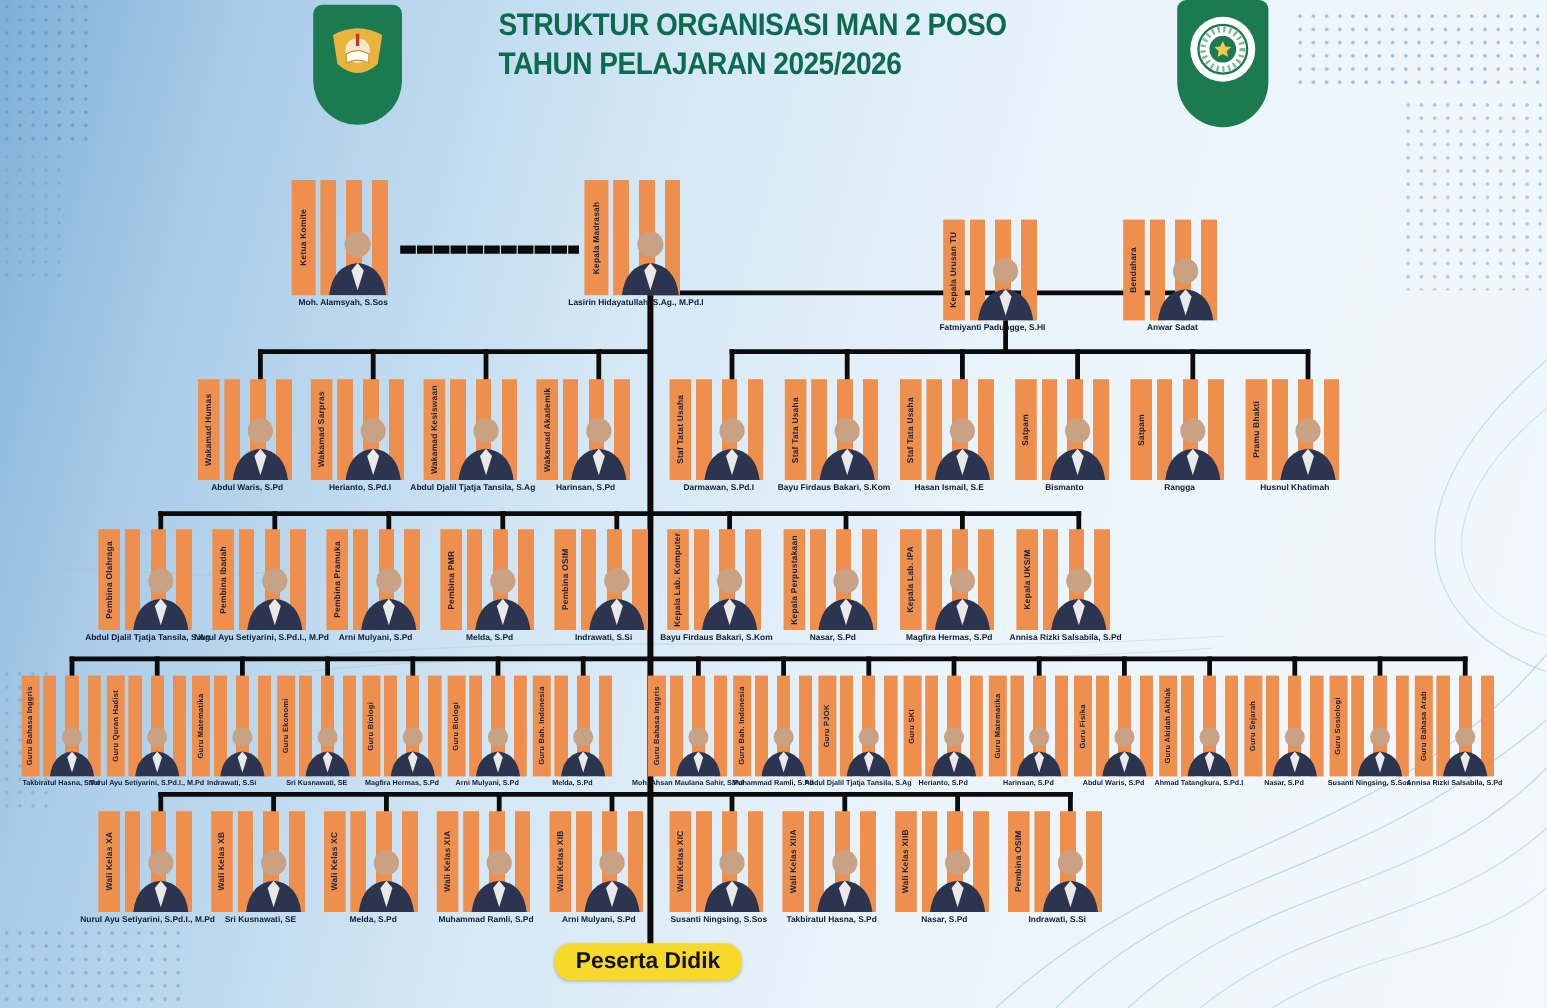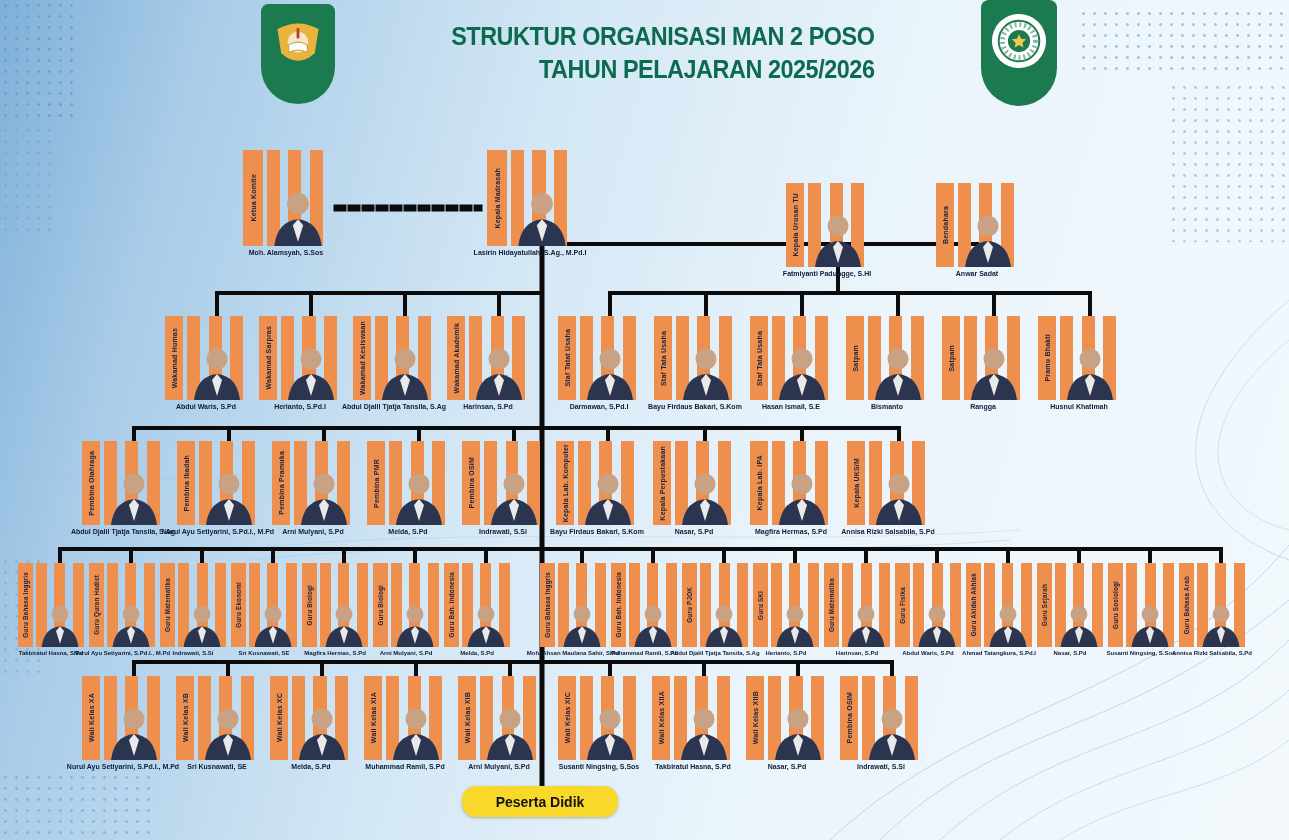--- a/index.html
+++ b/index.html
@@ -10,21 +10,21 @@
   }
   .dots{position:absolute;z-index:0;background-image:radial-gradient(#5E9BCB 1.3px,transparent 1.5px);background-size:11px 11px;}
   #waves{position:absolute;left:0;top:0;z-index:0;pointer-events:none;}
   #connectors{position:absolute;left:0;top:0;z-index:1;pointer-events:none;}
 
   .logo-badge{position:absolute;z-index:2;background:#1C7A50;border-radius:8px 8px 40px 40px;
     display:flex;justify-content:center;align-items:flex-start;padding-top:12px;box-sizing:border-box;}
   #logo-left{left:261px;top:4px;width:74px;height:100px;}
   #logo-right{left:981px;top:0px;width:76px;height:106px;}
 
-  #title{position:absolute;left:390px;top:20px;width:510px;z-index:2;text-align:right;
+  #title{position:absolute;left:390px;top:4px;width:510px;z-index:2;text-align:left;
     color:#0C6B4F;font-weight:800;}
   #title .tline{font-size:26px;line-height:33px;letter-spacing:-.5px;transform:scaleX(.9);transform-origin:center;}
 
   .row-group{position:absolute;display:flex;z-index:2;}
   .card{position:relative;display:flex;gap:4px;height:84px;}
   .size-l .card{height:96px;}
   .role-strip{background:#EF8F4D;width:18px;display:flex;align-items:center;justify-content:center;overflow:hidden;}
   .size-l .role-strip{width:20px;}
   .size-b .card{gap:3px;}
   .size-b .role-strip{width:15px;}
@@ -34,21 +34,21 @@
   .photo{width:60px;position:relative;
     background:repeating-linear-gradient(90deg,#EF8F4D 0 13px,rgba(0,0,0,0) 13px 21.5px);}
   .size-l .photo{width:62px;}
   .size-b .photo{width:48px;background:repeating-linear-gradient(90deg,#EF8F4D 0 11px,rgba(0,0,0,0) 11px 18.5px);}
   .pname{position:absolute;top:100%;left:50%;transform:translateX(-50%);margin-top:3px;
     font-size:7px;font-weight:bold;color:#101C38;white-space:nowrap;}
   .size-b .pname{font-size:6px;}
 
   #peserta{position:absolute;left:462px;top:786px;width:156px;height:31px;z-index:2;
     background:#F7D82B;border-radius:14px;display:flex;align-items:center;justify-content:center;
-    font-size:14px;font-weight:800;color:#121212;box-shadow:0 1px 3px rgba(0,0,0,.25);}
+    font-size:19px;font-weight:800;color:#121212;box-shadow:0 1px 3px rgba(0,0,0,.25);}
 </style>
 </head>
 <body>
 
 <div id="stage">
 
   <div class="dots" style="left:0;top:0;width:80px;height:125px;opacity:.75;"></div>
   <div class="dots" style="left:0;top:125px;width:52px;height:110px;opacity:.4;"></div>
   <div class="dots" style="left:1078px;top:8px;width:205px;height:62px;opacity:.55;"></div>
   <div class="dots" style="left:1168px;top:82px;width:121px;height:160px;opacity:.45;"></div>

